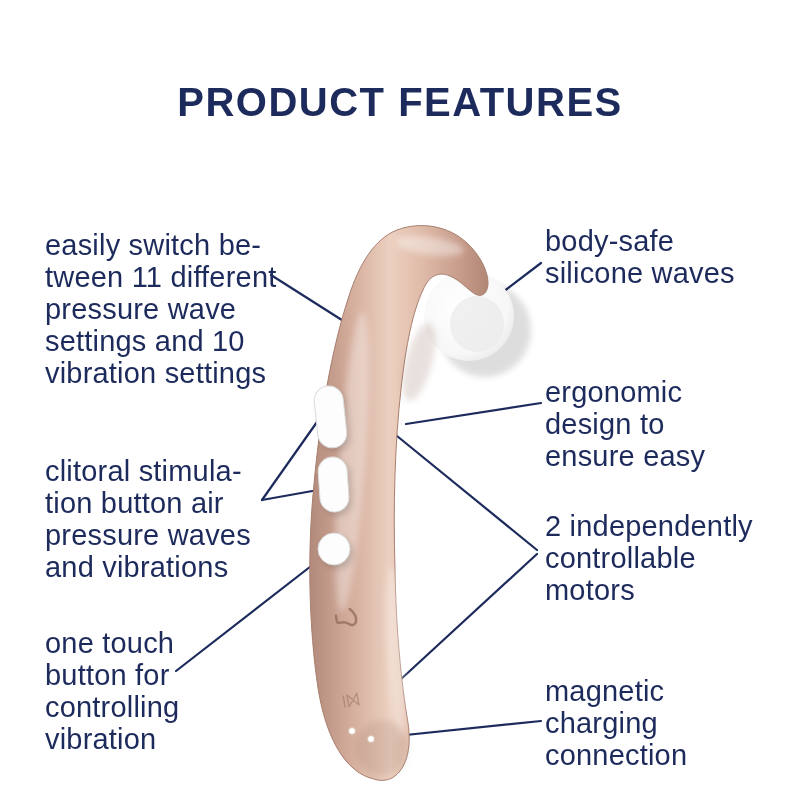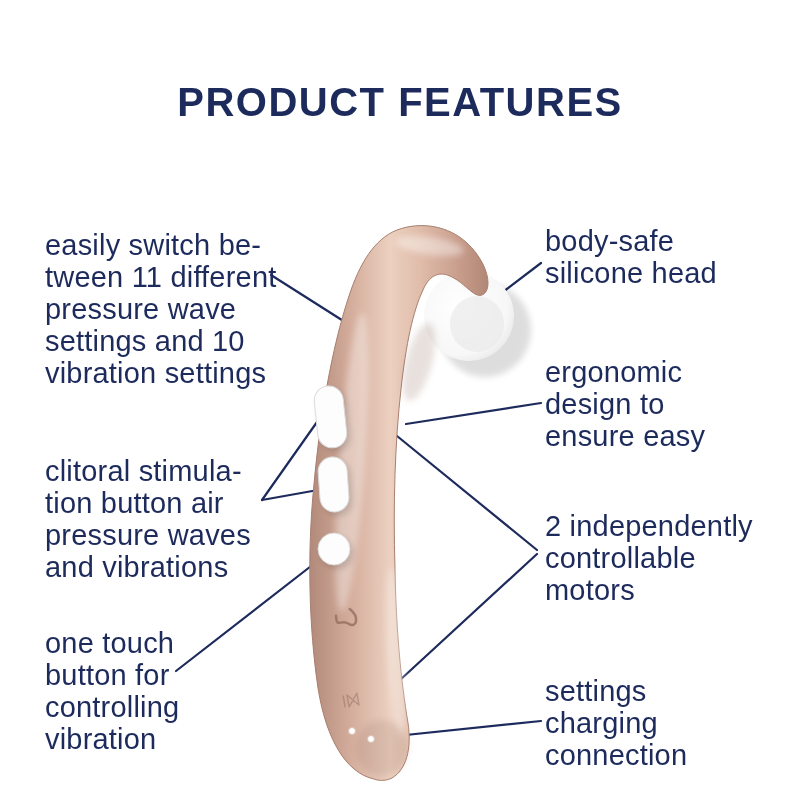--- a/index.html
+++ b/index.html
@@ -138,24 +138,24 @@
   <div class="label" style="left:45px;top:423px;">clitoral stimula-
 tion button air
 pressure waves
 and vibrations</div>
   <div class="label" style="left:45px;top:595px;">one touch
 button for
 controlling
 vibration</div>
 
   <div class="label" style="left:545px;top:193px;">body-safe
-silicone head</div>
-  <div class="label" style="left:545px;top:324px;">ergonomic
+silicone waves</div>
+  <div class="label" style="left:545px;top:344px;">ergonomic
 design to
 ensure easy</div>
   <div class="label" style="left:545px;top:478px;">2 independently
 controllable
 motors</div>
-  <div class="label" style="left:545px;top:643px;">settings
+  <div class="label" style="left:545px;top:643px;">magnetic
 charging
 connection</div>
 
 </div>
 
 </body></html>

